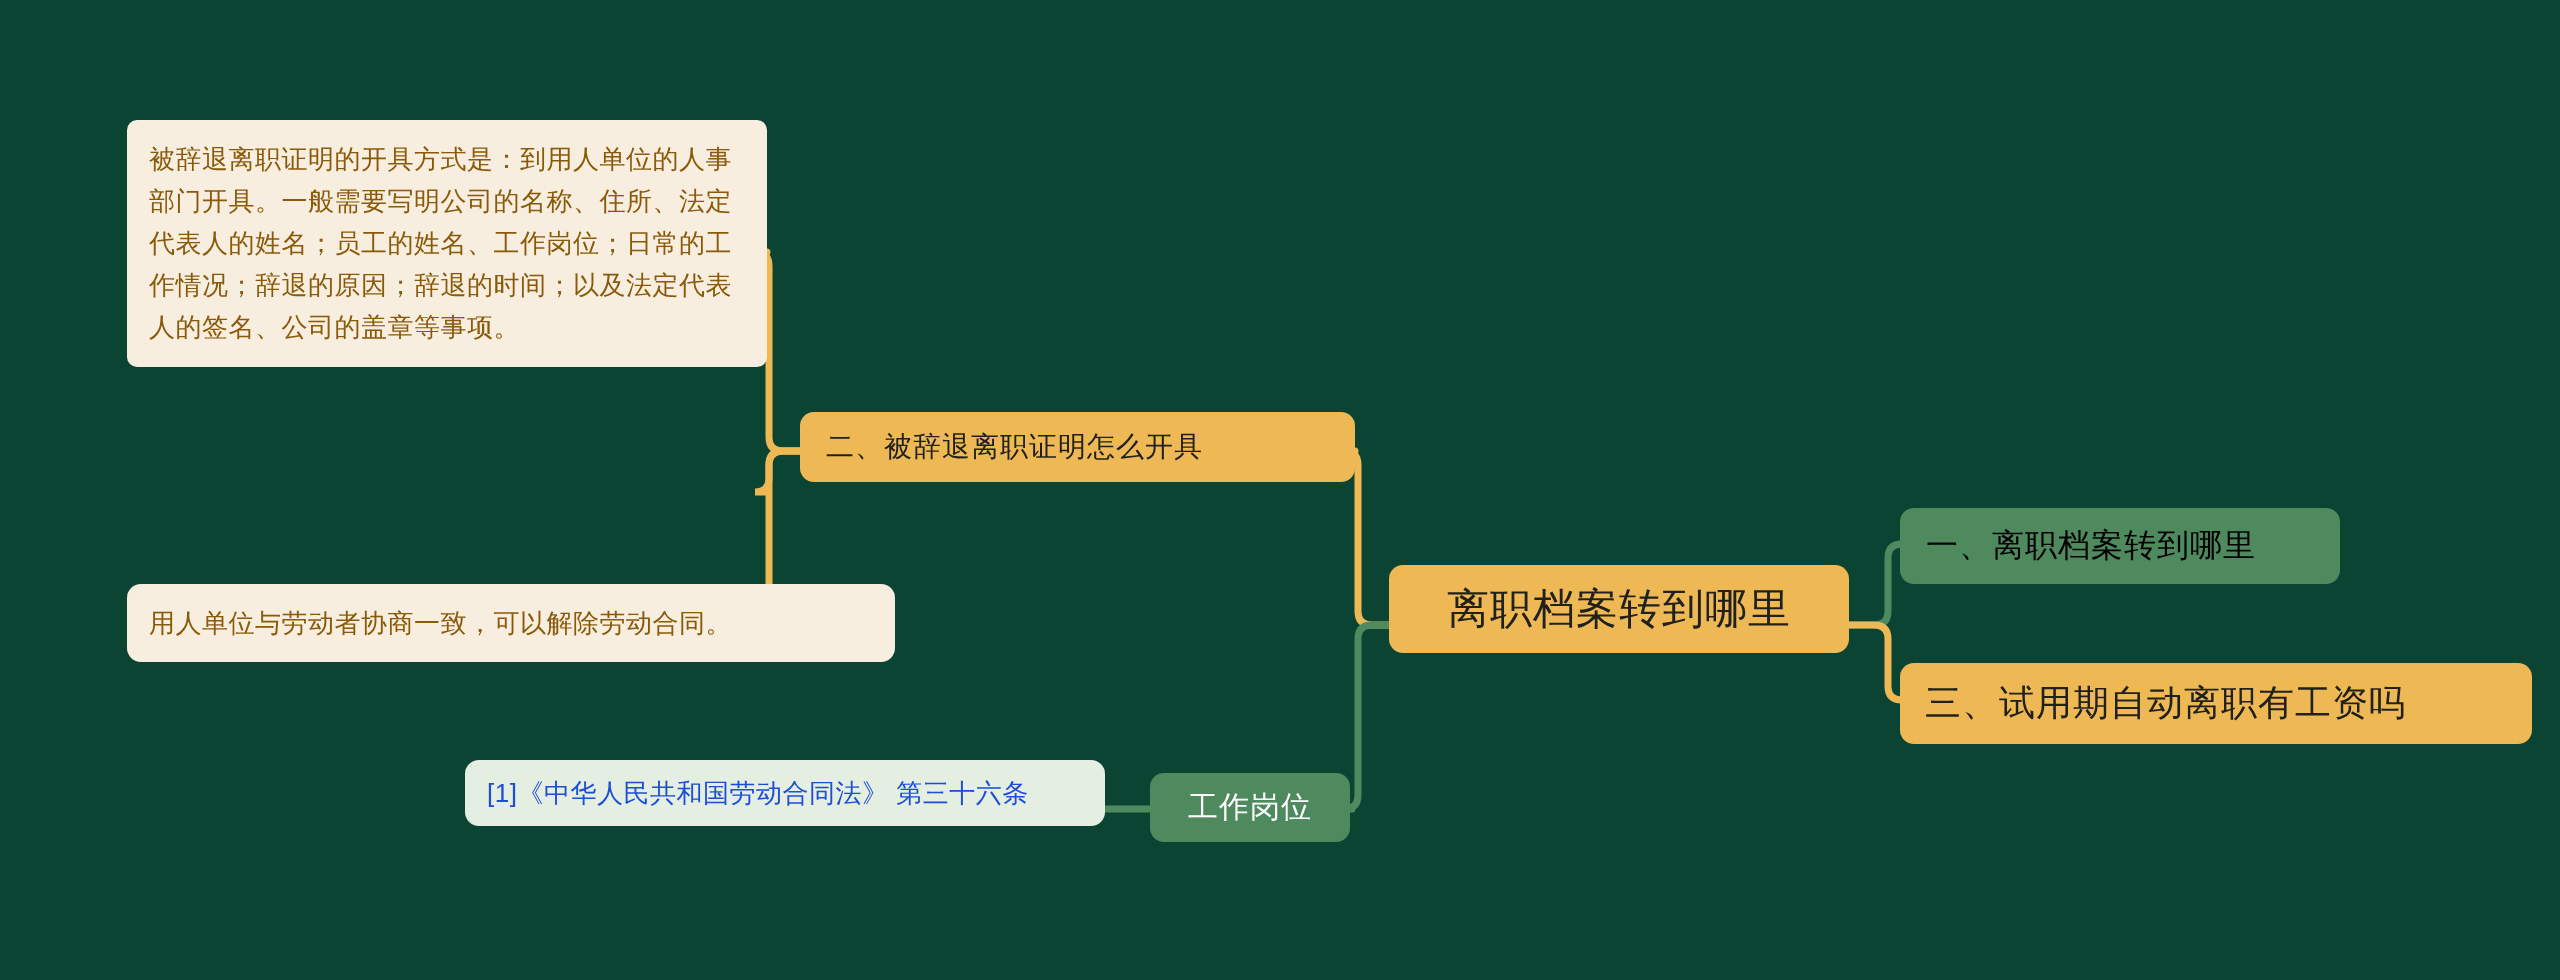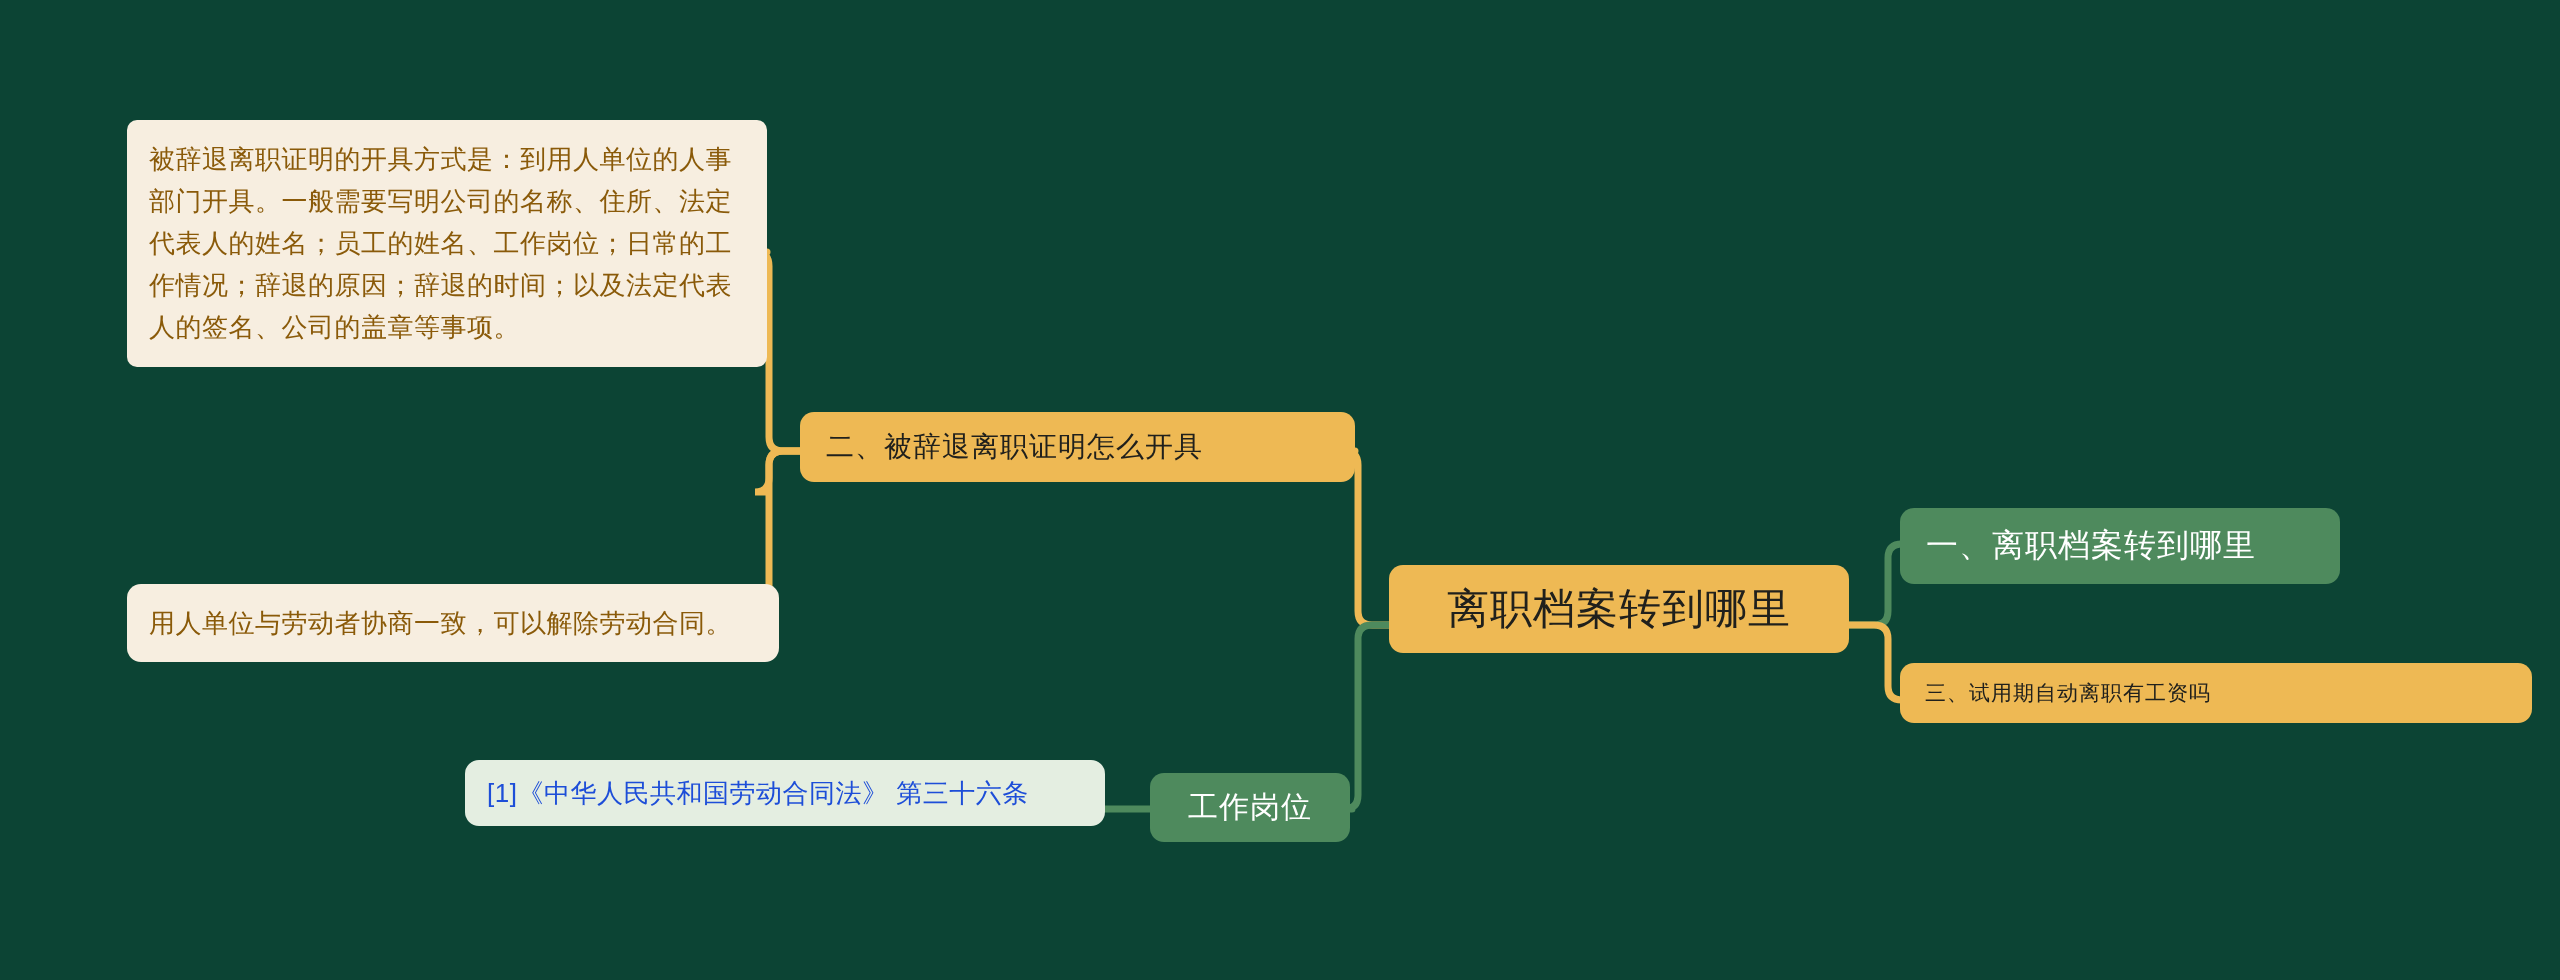--- a/index.html
+++ b/index.html
@@ -38,42 +38,42 @@
     background:#eeb954;
     border-radius:14px;
     color:#20201c;
     padding:16px 26px;
     letter-spacing:1px;
   }
   
   .node-green{
     background:#4e8a5d;
     border-radius:14px;
-    color:#ffffff;
+    color:#000000;
     padding:16px 26px;
     letter-spacing:1px;
   }
   .node-green-small{
     background:#4e8a5d;
     border-radius:14px;
     color:#ffffff;
     padding:14px 22px;
     letter-spacing:1px;
   }
 
   
   #box-dismissal-detail{left:127px;top:120px;width:640px;font-size:26px;border-radius:10px;}
   #box-law-article     {left:127px;top:447px;width:640px;font-size:26px;white-space:nowrap;}
-  #box-law-text        {left:127px;top:584px;width:652px;font-size:26px;}
+  #box-law-text        {left:127px;top:584px;width:768px;font-size:26px;}
   #box-ref-law-text    {left:465px;top:760px;width:640px;font-size:26px;}
 
   #node-how-to-issue   {left:800px;top:412px;width:555px;font-size:28px;}
   #node-root           {left:1389px;top:565px;width:460px;font-size:42px;justify-content:flex-start;text-align:center;}
   #node-where-archive  {left:1900px;top:508px;width:440px;font-size:32px;}
-  #node-probation-wage {left:1900px;top:663px;width:632px;font-size:21px;padding-left:25px;}
+  #node-probation-wage {left:1900px;top:663px;width:632px;font-size:36px;padding-left:25px;}
   #node-cited-laws     {left:1150px;top:773px;width:200px;font-size:30px;justify-content:center;text-align:center;}
 </style>
 </head>
 <body style="background: rgb(12, 68, 52);">
 
 <div id="stage">
 
   <svg id="links" viewBox="0 0 2560 980" preserveAspectRatio="none">
 
     <path d="M1849,625 L1874,625 Q1888,625 1888,611 L1888,558 Q1888,544 1902,544 L1900,544" fill="none" stroke="#4e8a5d" stroke-width="7" stroke-linecap="round"></path>

